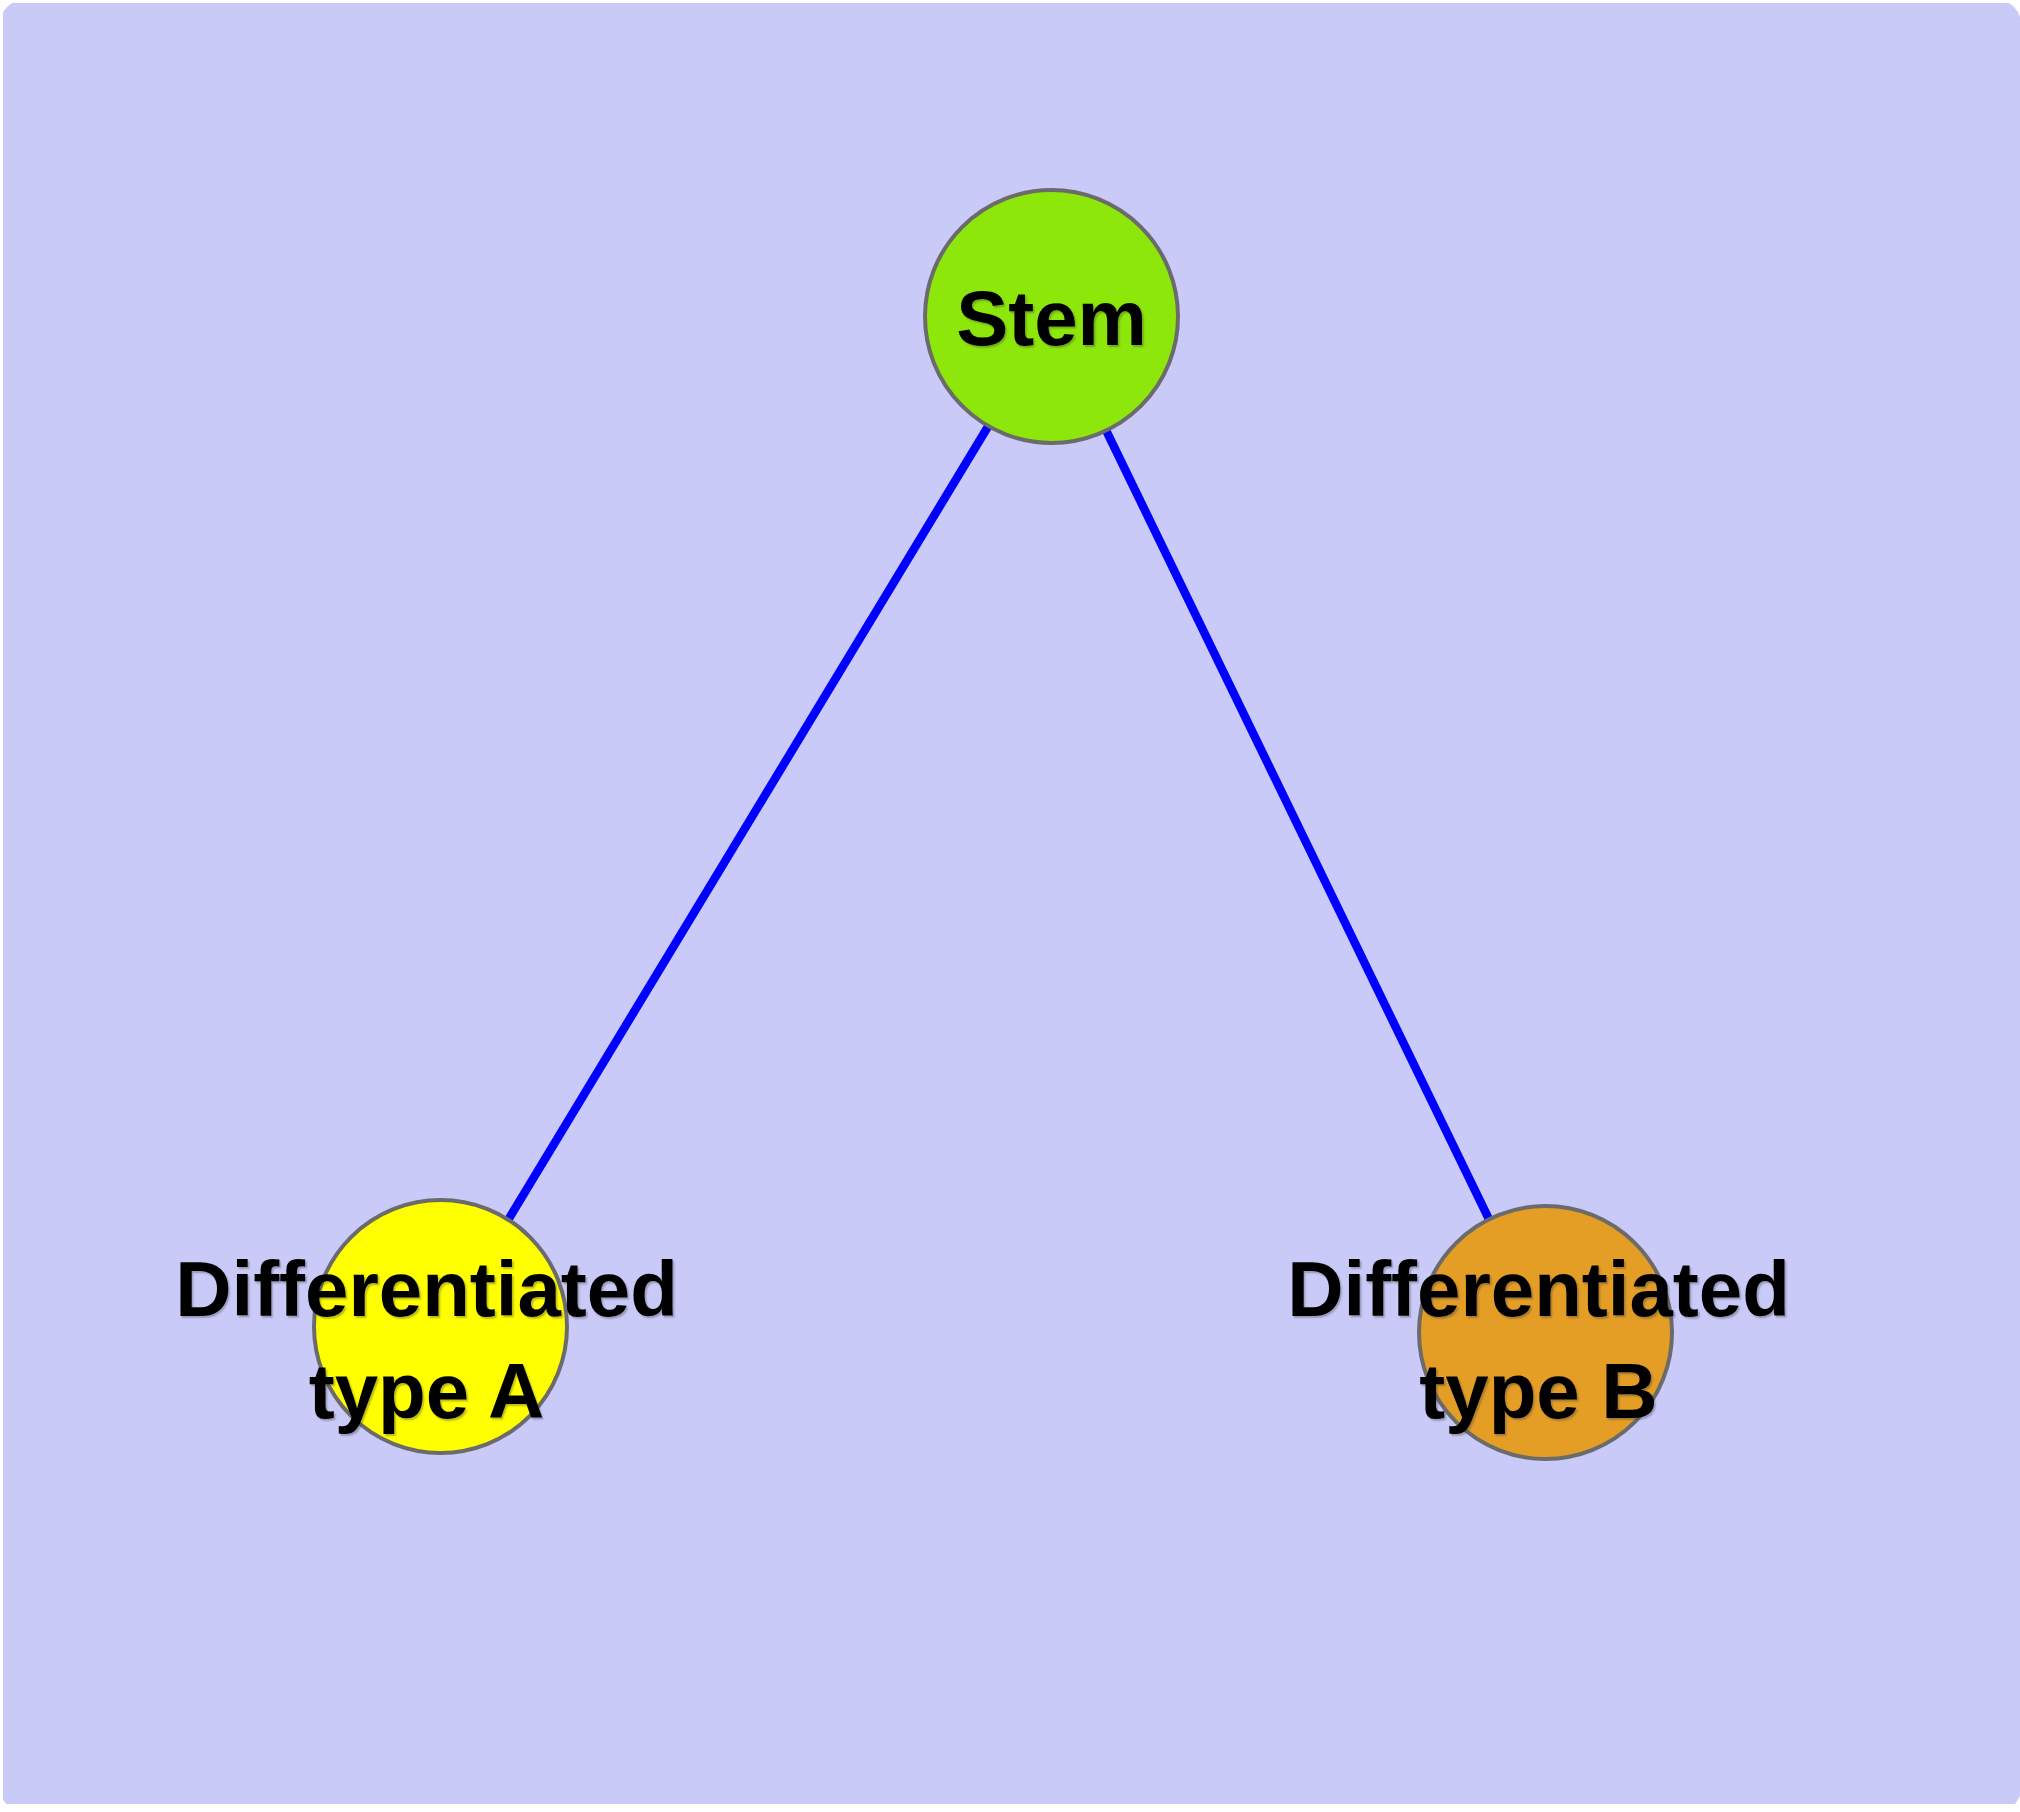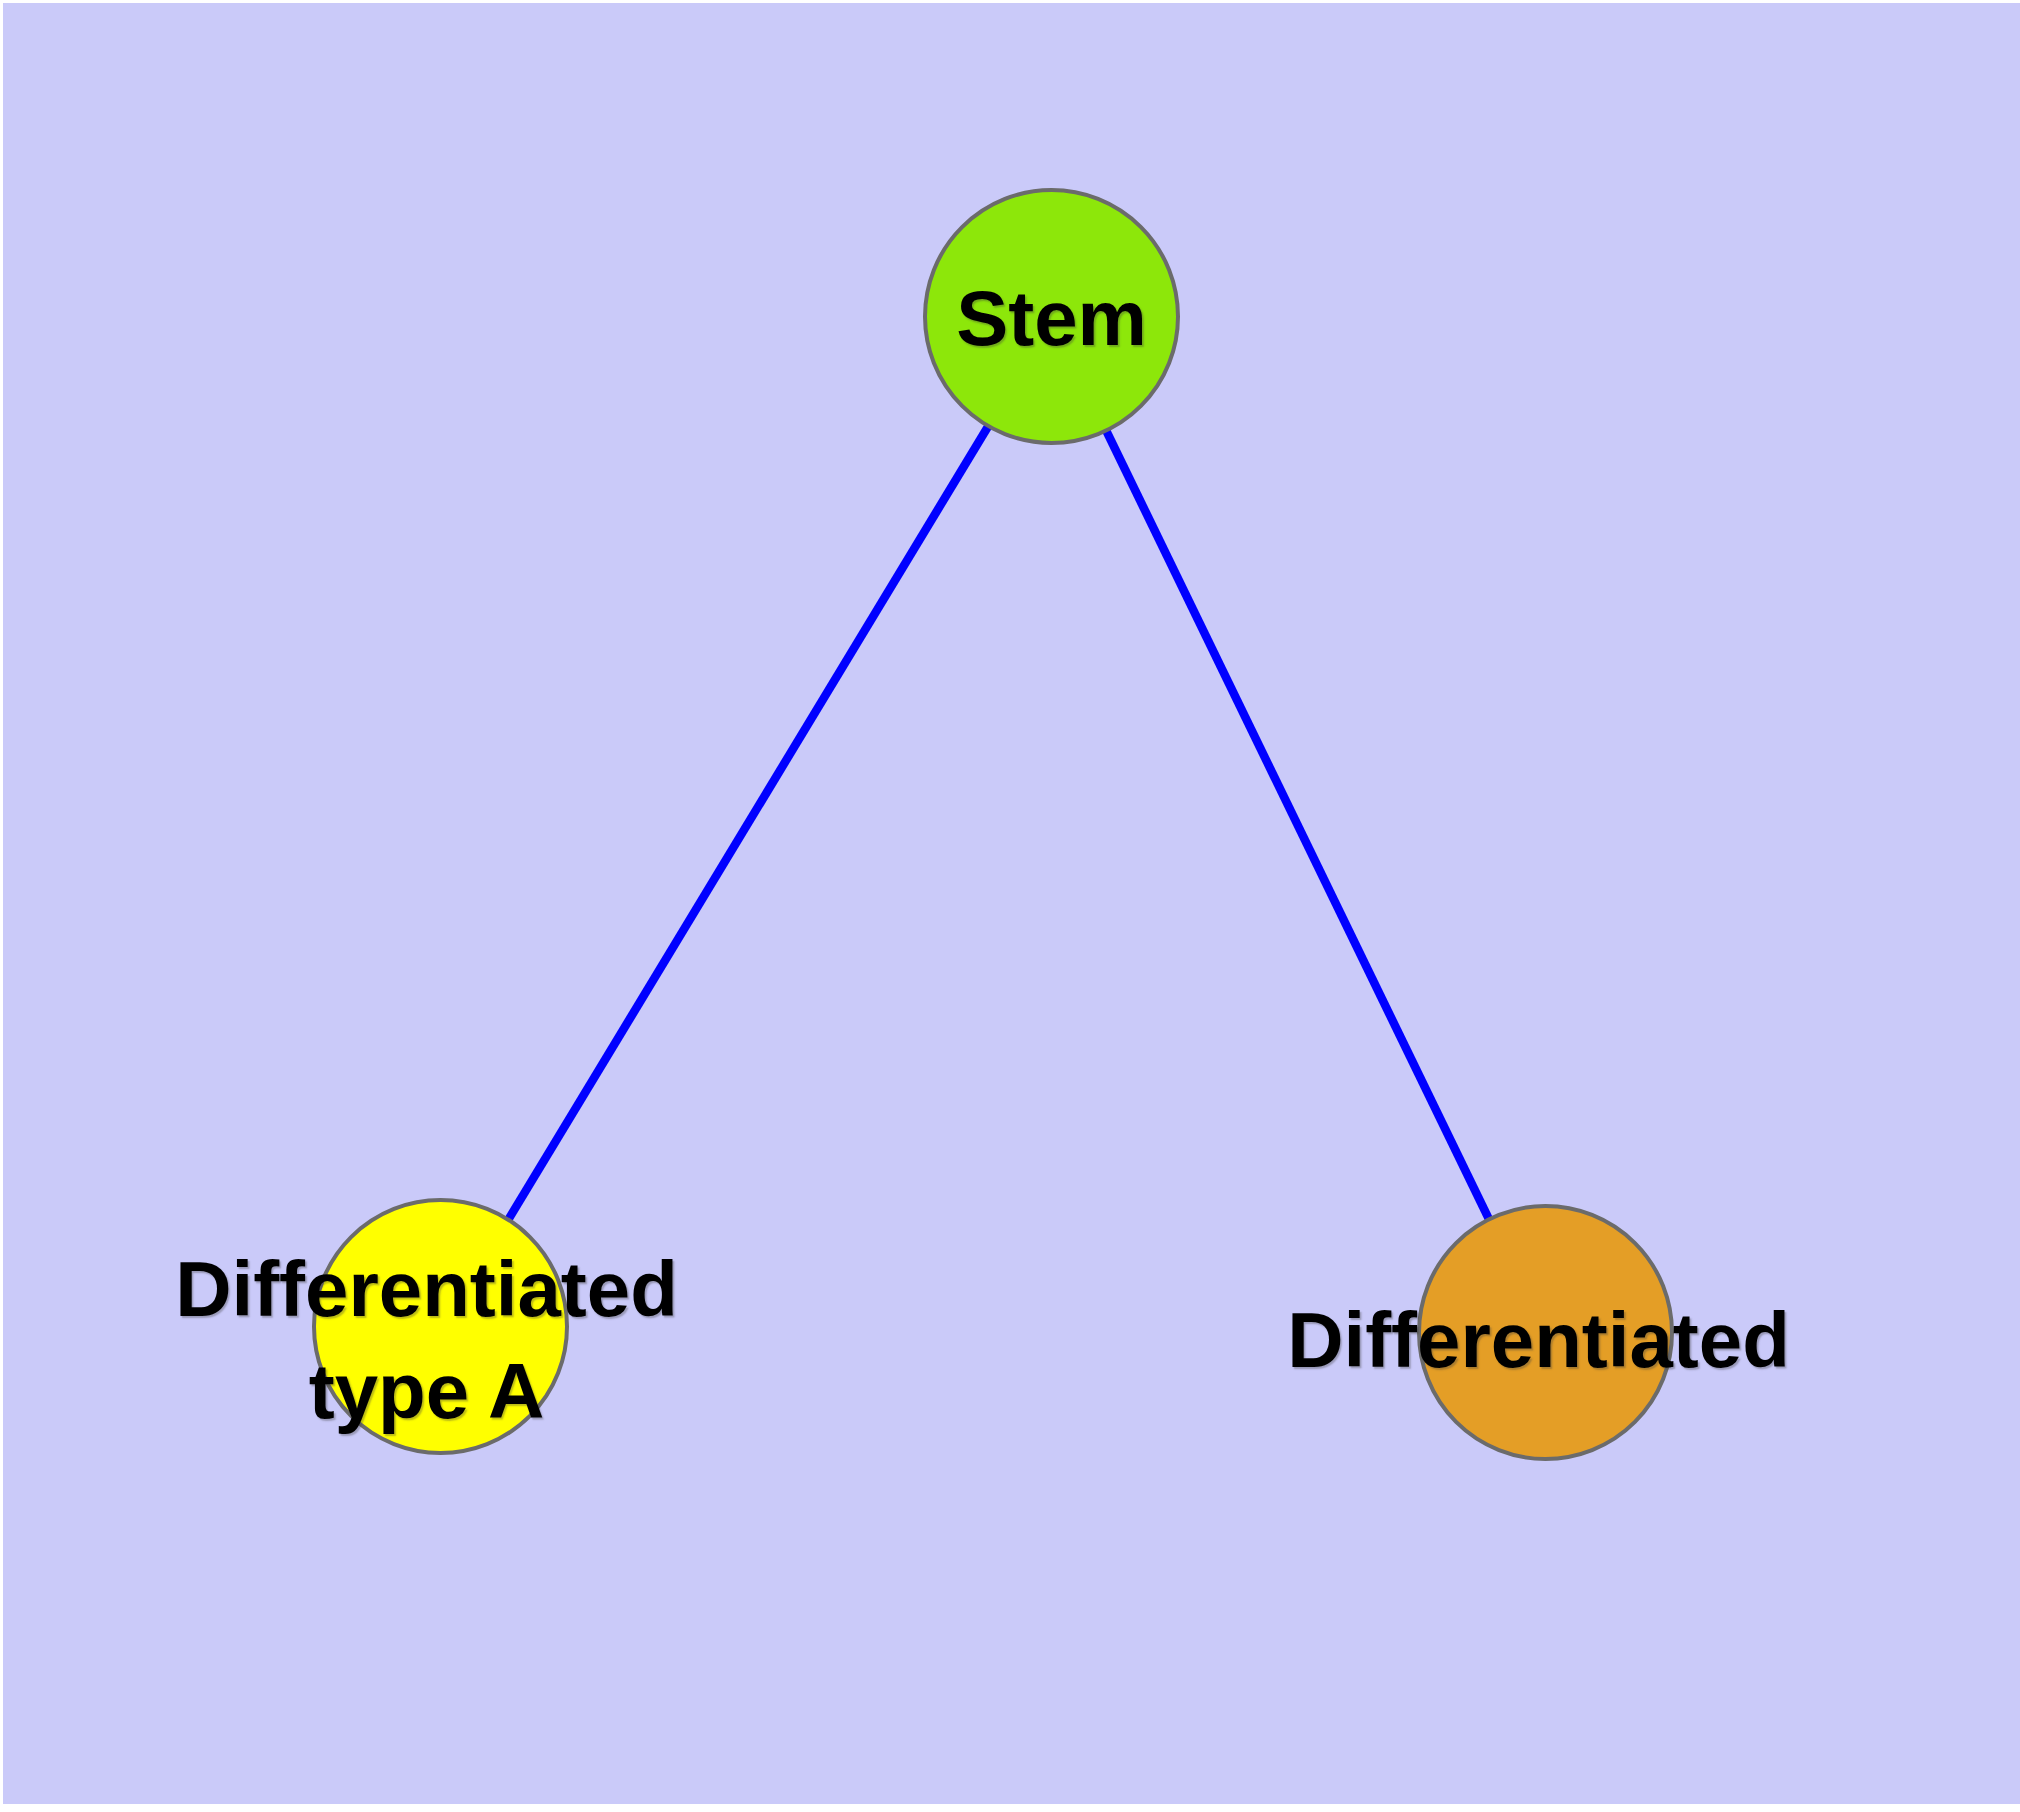--- a/index.html
+++ b/index.html
@@ -7,20 +7,21 @@
     padding: 0;
     background: #ffffff;
     font-family: "Liberation Sans", sans-serif;
   }
   .stage {
     position: relative;
     width: 2021px;
     height: 1812px;
     background: #ffffff;
     overflow: hidden;
+    border-radius: 24px;
   }
   .canvas {
     position: absolute;
     left: 2.5px;
     top: 3.4px;
     right: 0;
     bottom: 8.5px;
   }
   .edges-layer {
     position: absolute;
@@ -77,17 +78,18 @@
       <span>Stem</span>
     </div>
 
     <div class="node-label label-type-a">
       <div>Differentiated</div>
       <div>type A</div>
     </div>
 
     <div class="node-label label-type-b">
       <div>Differentiated</div>
+      <div>type B</div>
     </div>
 
   </div>
 </div>
 
 
 </body></html>

